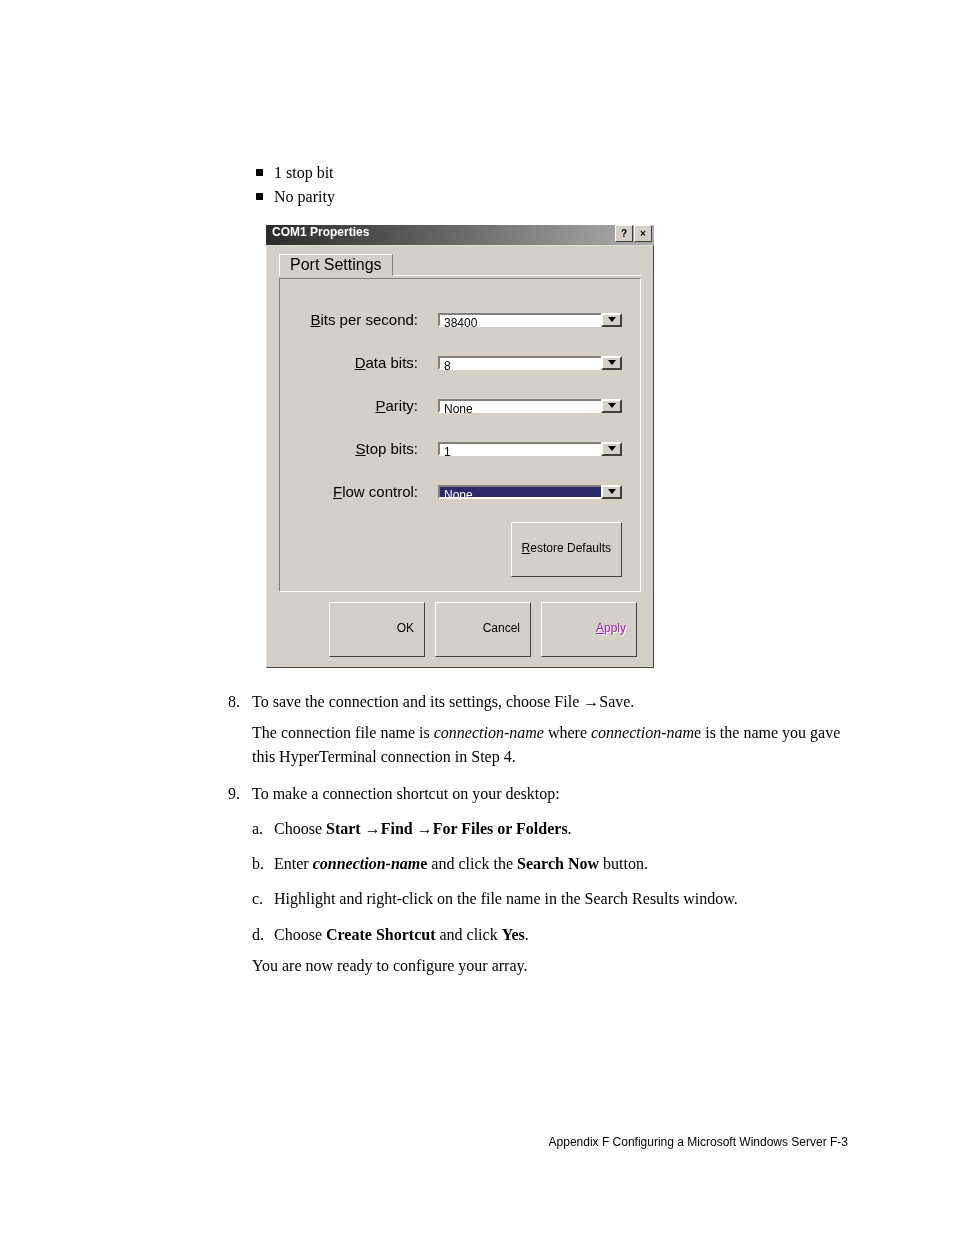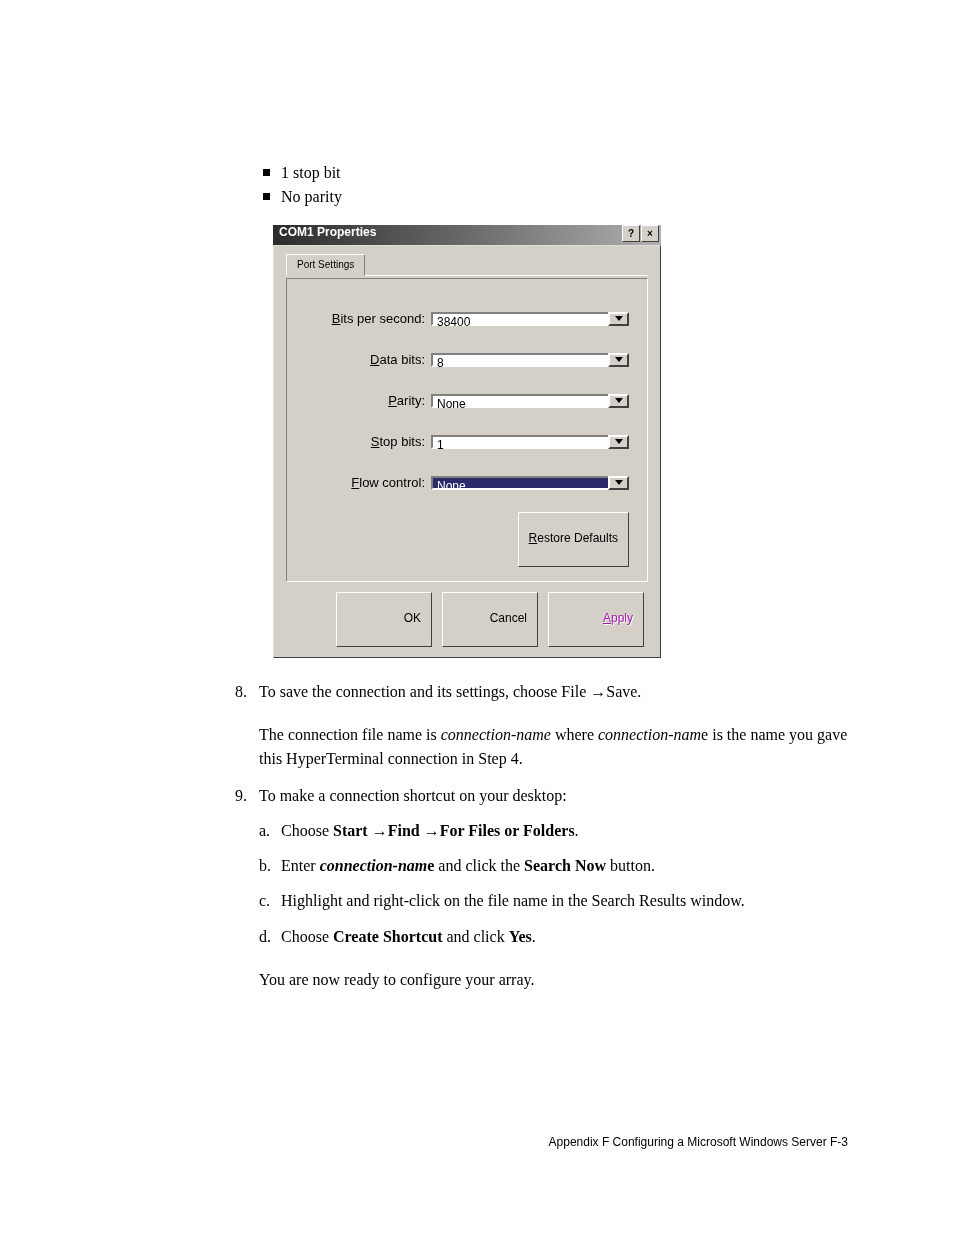--- a/index.html
+++ b/index.html
@@ -8,21 +8,21 @@
     width: 954px;
     height: 1235px;
     background: #ffffff;
     font-family: "Times New Roman", Times, serif;
     font-size: 16px;
     color: #000;
     position: relative;
   }
   .page {
     position: absolute;
-    left: 235px;
+    left: 228px;
     top: 160px;
     width: 620px;
   }
   ul.bullets {
     margin: 0 0 18px 0;
     padding: 0 0 0 46px;
     list-style: none;
   }
   ul.bullets li {
     position: relative;
@@ -85,42 +85,42 @@
   .tab {
     position: absolute;
     top: 0;
     left: 0;
     height: 20px;
     padding: 0 10px;
     background: #d4d0c8;
     border: 1px solid;
     border-color: #fff #808080 #d4d0c8 #fff;
     line-height: 20px;
-    font-size: 10px;
+    font-size: 16px;
   }
   .tab-baseline {
     position: absolute;
     left: 0; right: 0; bottom: 0;
     border-top: 1px solid #fff;
   }
   .sunken {
     border: 1px solid;
     border-color: #808080 #fff #fff #808080;
     padding: 32px 18px 14px 18px;
   }
   .form-row {
     display: flex;
     align-items: center;
     margin-bottom: 26px;
   }
   .form-label {
     width: 120px;
     text-align: right;
-    padding-right: 6px;
-    font-size: 13px;
+    padding-right: 20px;
+    font-size: 15px;
   }
   .combo {
     flex: 1;
     display: flex;
     height: 14px;
   }
   .combo-input {
     flex: 1;
     background: #fff;
     border: 2px solid;
@@ -180,21 +180,21 @@
     position: relative;
     padding-left: 24px;
     margin-bottom: 14px;
     line-height: 1.45;
   }
   ol.steps > li > .num {
     position: absolute;
     left: 0;
     top: 0;
   }
-  .para { margin: 20px 0 0 0; }
+  .para { margin: 8px 0 0 0; }
   .sub {
     position: relative;
     padding-left: 22px;
     margin: 12px 0 0 0;
   }
   .sub .lett {
     position: absolute;
     left: 0;
     top: 0;
   }

